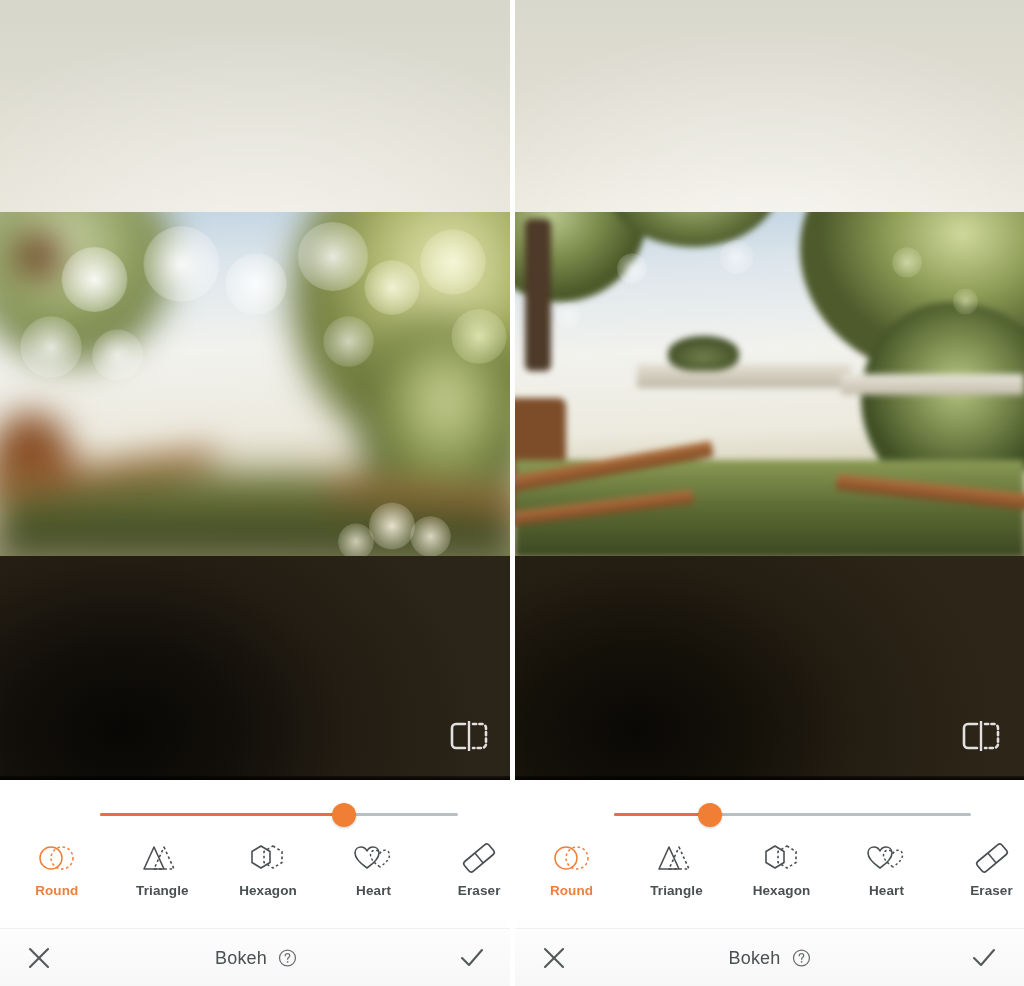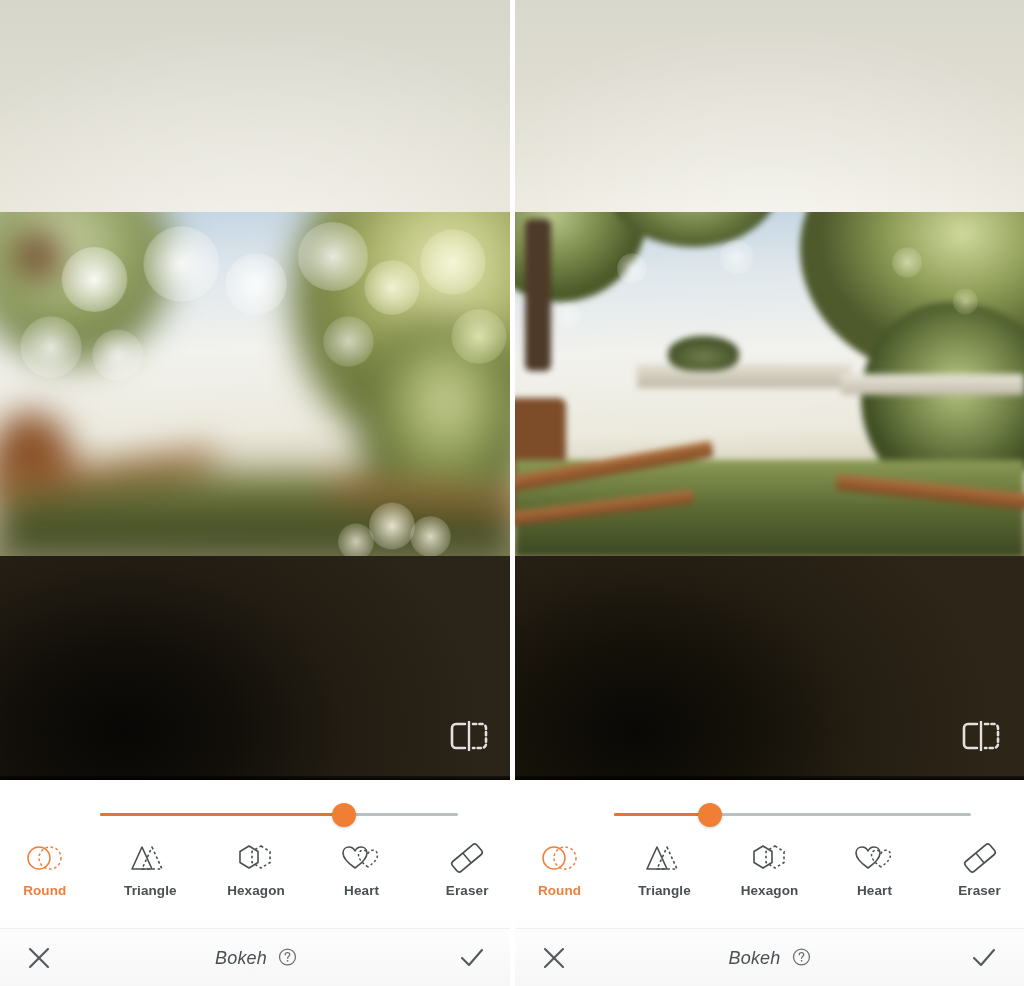--- a/index.html
+++ b/index.html
@@ -120,21 +120,21 @@
     background:#b9c0c4;border-radius:2px;
   }
   .slider-fill{position:absolute;left:0;top:0;height:100%;background:#e8703a;border-radius:2px;}
   .slider-thumb{
     position:absolute;top:50%;width:24px;height:24px;margin-top:-12px;margin-left:-12px;
     border-radius:50%;background:#f07f35;
     box-shadow:0 1px 3px rgba(0,0,0,.18);
   }
 
   .tools{
-    position:absolute;left:0;top:62px;width:100%;height:82px;
+    position:absolute;left:12px;top:62px;width:100%;height:82px;
     display:flex;align-items:flex-start;justify-content:space-around;padding:0 10px;
     box-sizing:border-box;
     gap:36px;
   }
   .tool{
     display:flex;flex-direction:column;align-items:center;justify-content:flex-start;
     width:96px;cursor:pointer;user-select:none;
   }
   .tool-ico{width:46px;height:34px;display:block;}
   .tool-label{
@@ -149,21 +149,21 @@
 
   .actionbar{
     position:absolute;left:0;bottom:0;width:100%;height:56px;
     display:flex;align-items:center;
     background:linear-gradient(180deg,#fdfdfd 0%,#f7f7f7 100%);
   }
   .act-left{position:absolute;left:26px;top:50%;transform:translateY(-50%);cursor:pointer;}
   .act-right{position:absolute;right:26px;top:50%;transform:translateY(-50%);cursor:pointer;}
   .act-center{
     position:absolute;left:50%;top:50%;transform:translate(-50%,-50%);
-    display:flex;gap:11px;font-style:italic;
+    display:flex;align-items:center;gap:11px;
   }
   .act-title{font-size:18px;color:#4b5053;letter-spacing:.2px;}
   .help{width:19px;height:19px;display:block;cursor:pointer;}
 
   .panel-sep{
     position:absolute;left:510px;top:0;width:4px;height:986px;background:#fff;z-index:40;
   }
 </style>
 </head>
 <body>

